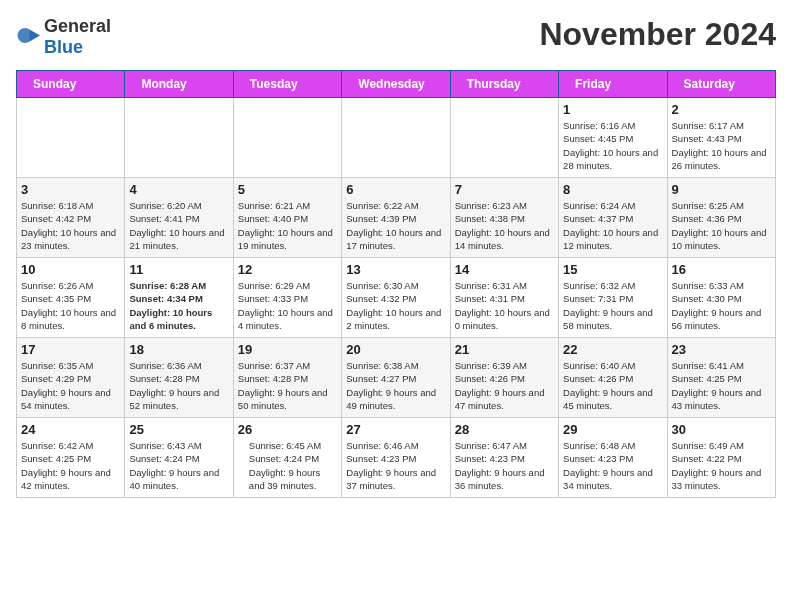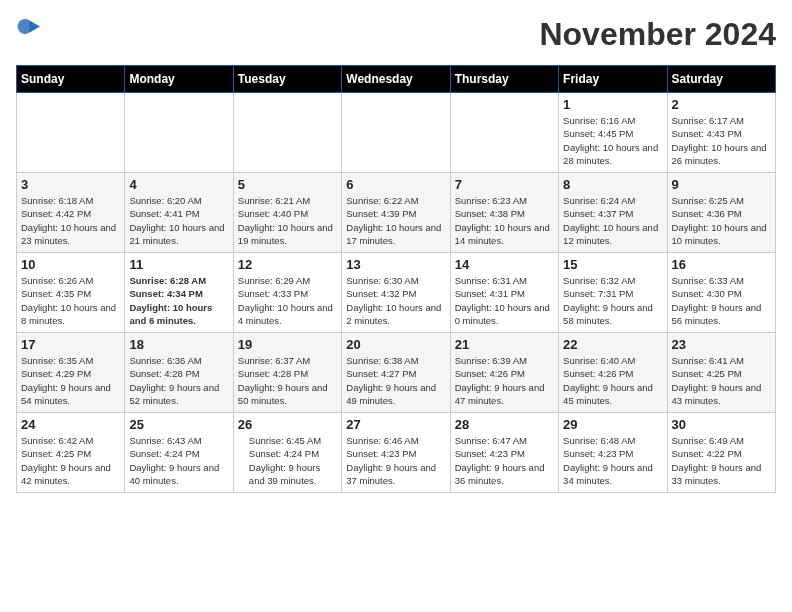--- a/index.html
+++ b/index.html
@@ -46,25 +46,25 @@
     .location-subtitle {
       font-size: 14px;
       color: #555;
     }
     table {
       width: 100%;
       border-collapse: collapse;
       table-layout: fixed;
     }
     thead tr th {
-      background-color: #000000;
+      background-color: #d946ef;
       color: #fff;
       font-size: 12px;
       font-weight: bold;
-      padding: 6px 4px;
+      padding: 6px 16px;
       text-align: left;
       border: 1px solid #1a5a9a;
     }
     tbody tr td {
       border: 1px solid #ccc;
       vertical-align: top;
       padding: 4px;
       font-size: 10px;
       color: #333;
       height: 80px;
@@ -91,20 +91,24 @@
   </style>
 </head>
 <body>
 
 <div class="header-section">
   <div class="logo">
     <svg class="logo-icon" viewBox="0 0 32 32" xmlns="http://www.w3.org/2000/svg">
       <circle cx="12" cy="14" r="10" fill="#2a6db5" opacity="0.85"></circle>
       <polygon points="18,6 32,14 18,22" fill="#2a6db5"></polygon>
     </svg>
+    <div>
+      <span class="logo-text-general">General</span><br>
+      <span class="logo-text-blue">Blue</span>
+    </div>
   </div>
   <div class="title-section">
     <div class="month-title">November 2024</div>
   </div>
 </div>
 
 <table>
   <thead>
     <tr id="header-row">
     <th>Sunday</th>

